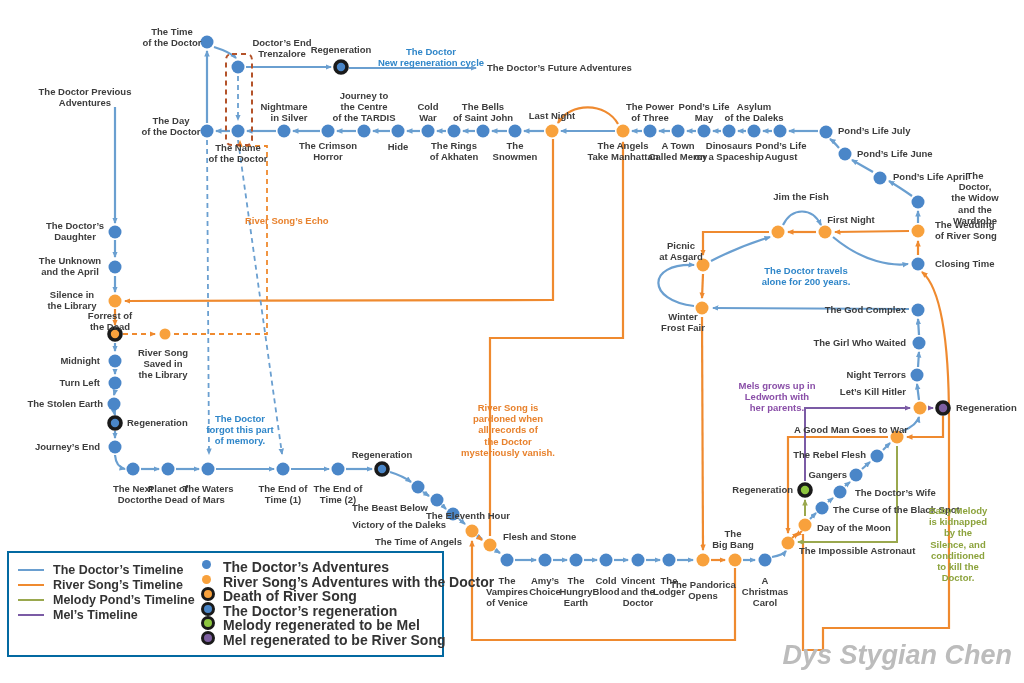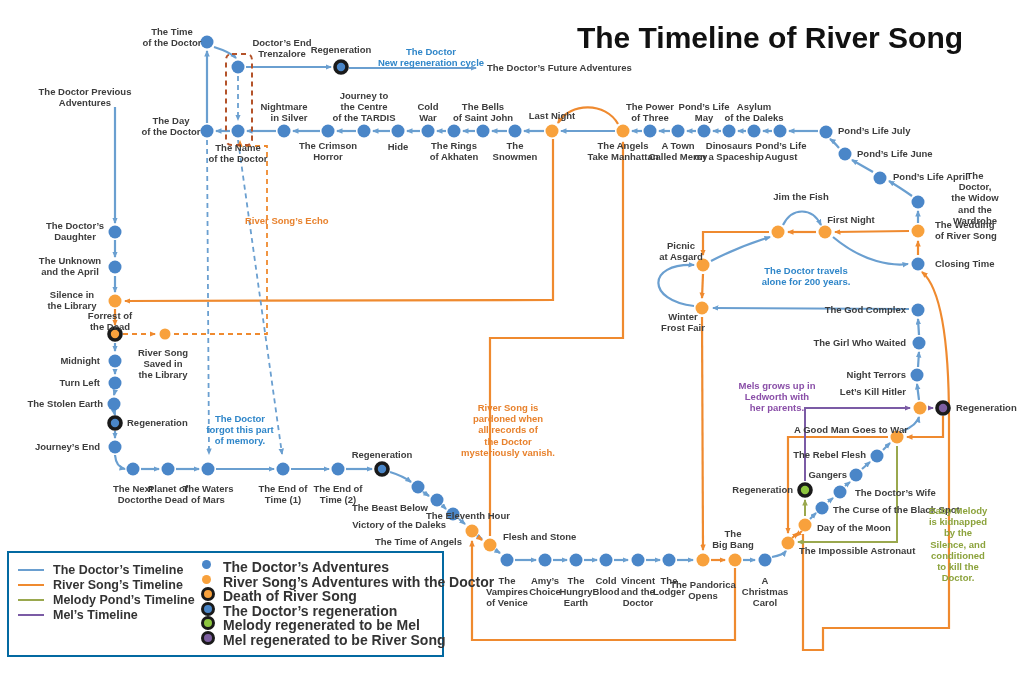--- a/index.html
+++ b/index.html
@@ -381,21 +381,20 @@
       <div class="lbl c-orange" style="left: 508px; top: 430px;">River Song is
 pardoned when
 all records of
 the Doctor
 mysteriously vanish.</div>
       <div class="lbl c-blue" style="left: 240px; top: 430px;">The Doctor
 forgot this part
 of memory.</div>
     </div>
 
-  <div id="title-line1" style="left:770px;top:38px;">The Timeline of River Song</div>
 
   <div id="legend">
     <div id="legend-lines">
         <div class="leg-line-row" style="top: 10px; left: 0px;">
           <div class="leg-line-sample" style="background: rgb(106, 159, 208);"></div>
           <div class="leg-line-label">The Doctor’s Timeline</div>
         </div>
         <div class="leg-line-row" style="top: 25px; left: 0px;">
           <div class="leg-line-sample" style="background: rgb(239, 138, 47);"></div>
           <div class="leg-line-label">River Song’s Timeline</div>
@@ -430,13 +429,14 @@
           <div class="leg-dot ringed" style="background: rgb(141, 198, 63);"></div>
           <div class="leg-dot-label">Melody regenerated to be Mel</div>
         </div>
         <div class="leg-dot-row" style="top: 78.5px; left: 0px;">
           <div class="leg-dot ringed" style="background: rgb(125, 95, 160);"></div>
           <div class="leg-dot-label">Mel regenerated to be River Song</div>
         </div>
       </div>
   </div>
 
+  <div id="watermark">Dys Stygian Chen</div>
 </div>
 
 </body></html>

